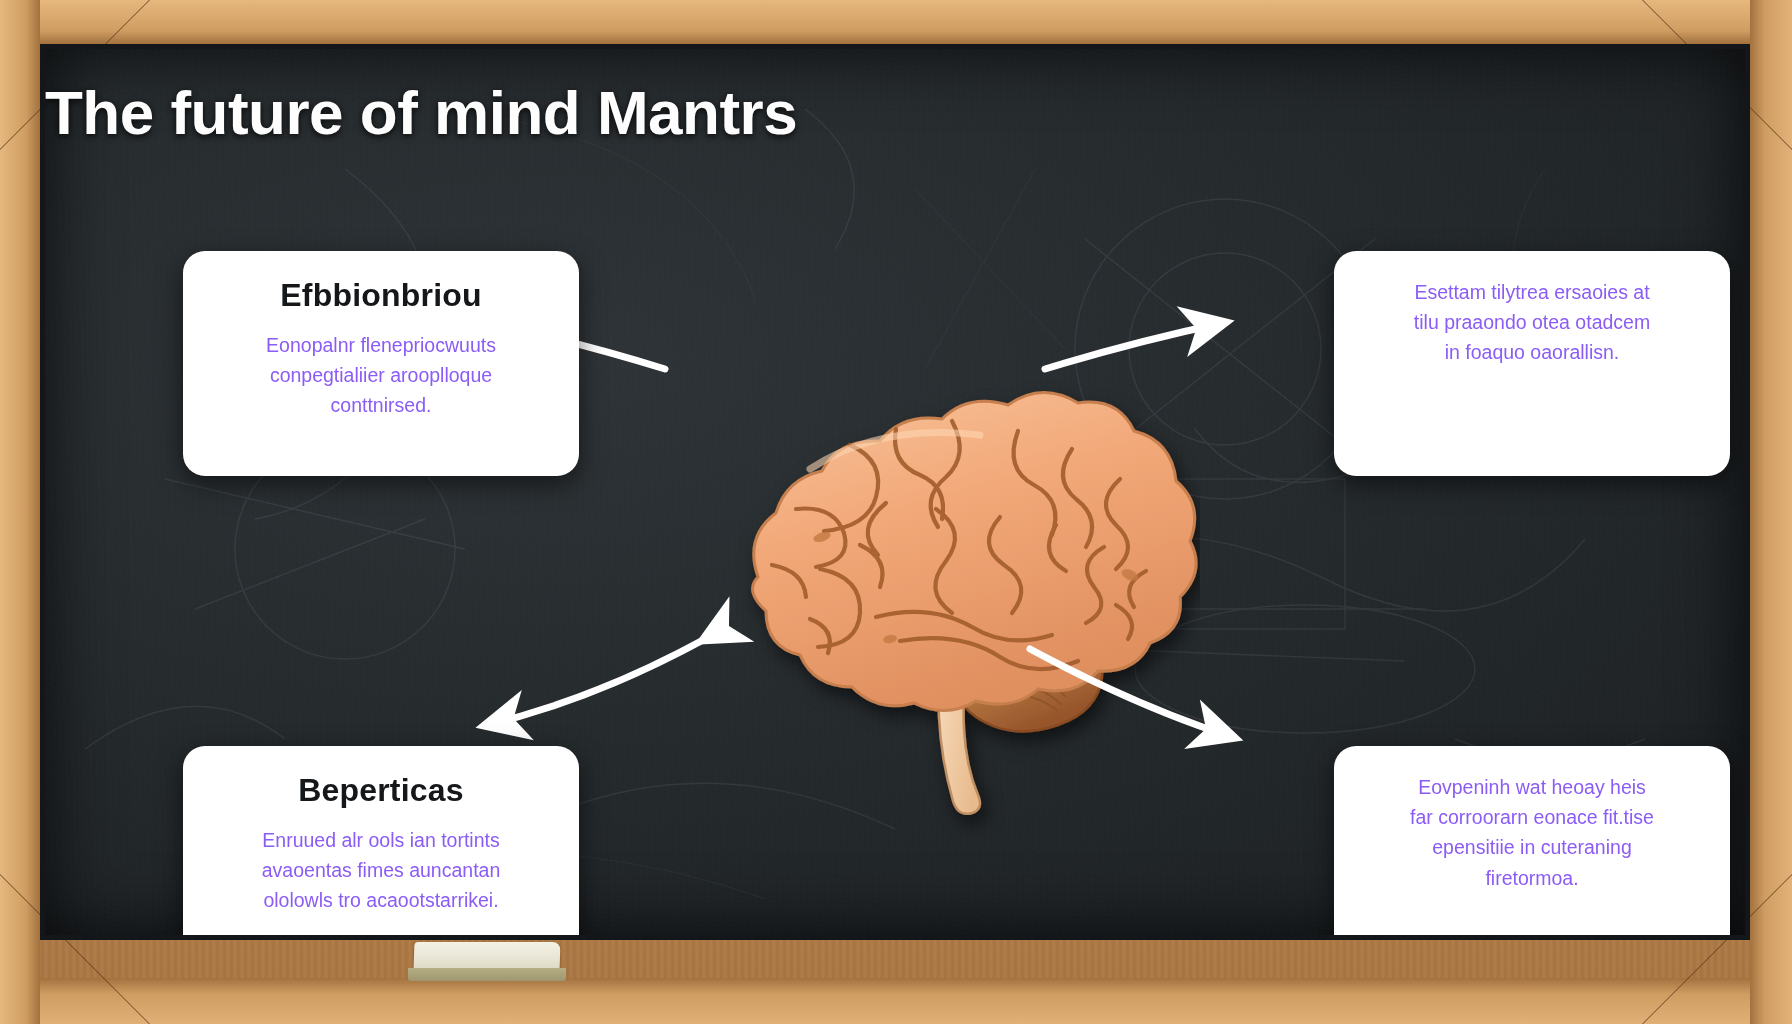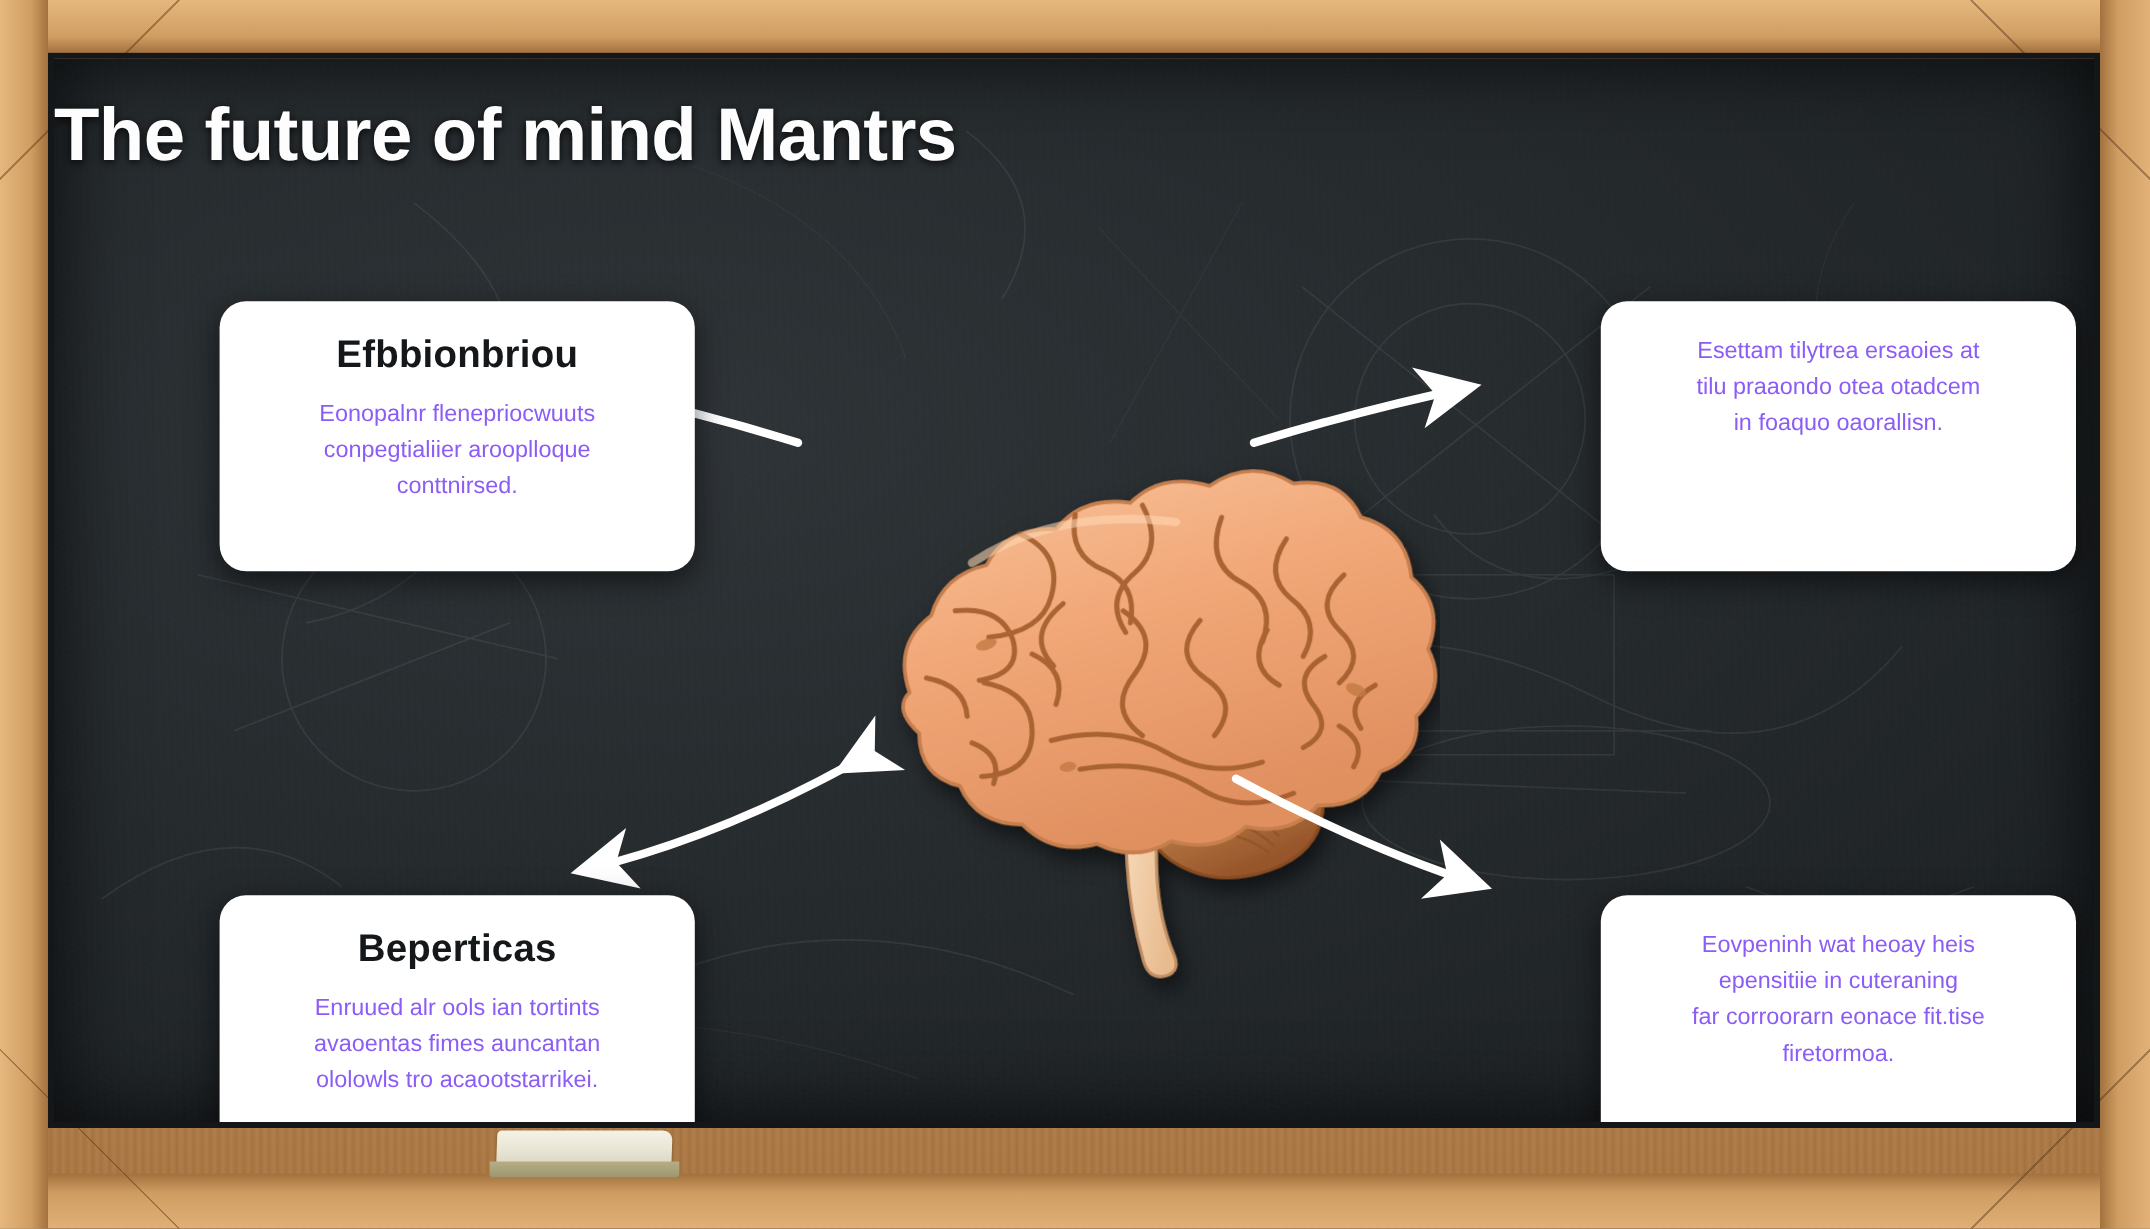--- a/index.html
+++ b/index.html
@@ -323,22 +323,22 @@
       <div class="card-body">
         <div>Enruued alr ools ian tortints</div>
         <div>avaoentas fimes auncantan</div>
         <div>ololowls tro acaootstarrikei.</div>
       </div>
     </div>
 
     <div class="card" id="card-br">
       <div class="card-body">
         <div>Eovpeninh wat heoay heis</div>
+        <div>far corroorarn eonace fit.tise</div>
         <div>epensitiie in cuteraning</div>
-        <div>far corroorarn eonace fit.tise</div>
         <div>firetormoa.</div>
       </div>
     </div>
 
   </div>
 
   <div id="eraser">
     <div class="top-face"></div>
     <div class="felt"></div>
   </div>

